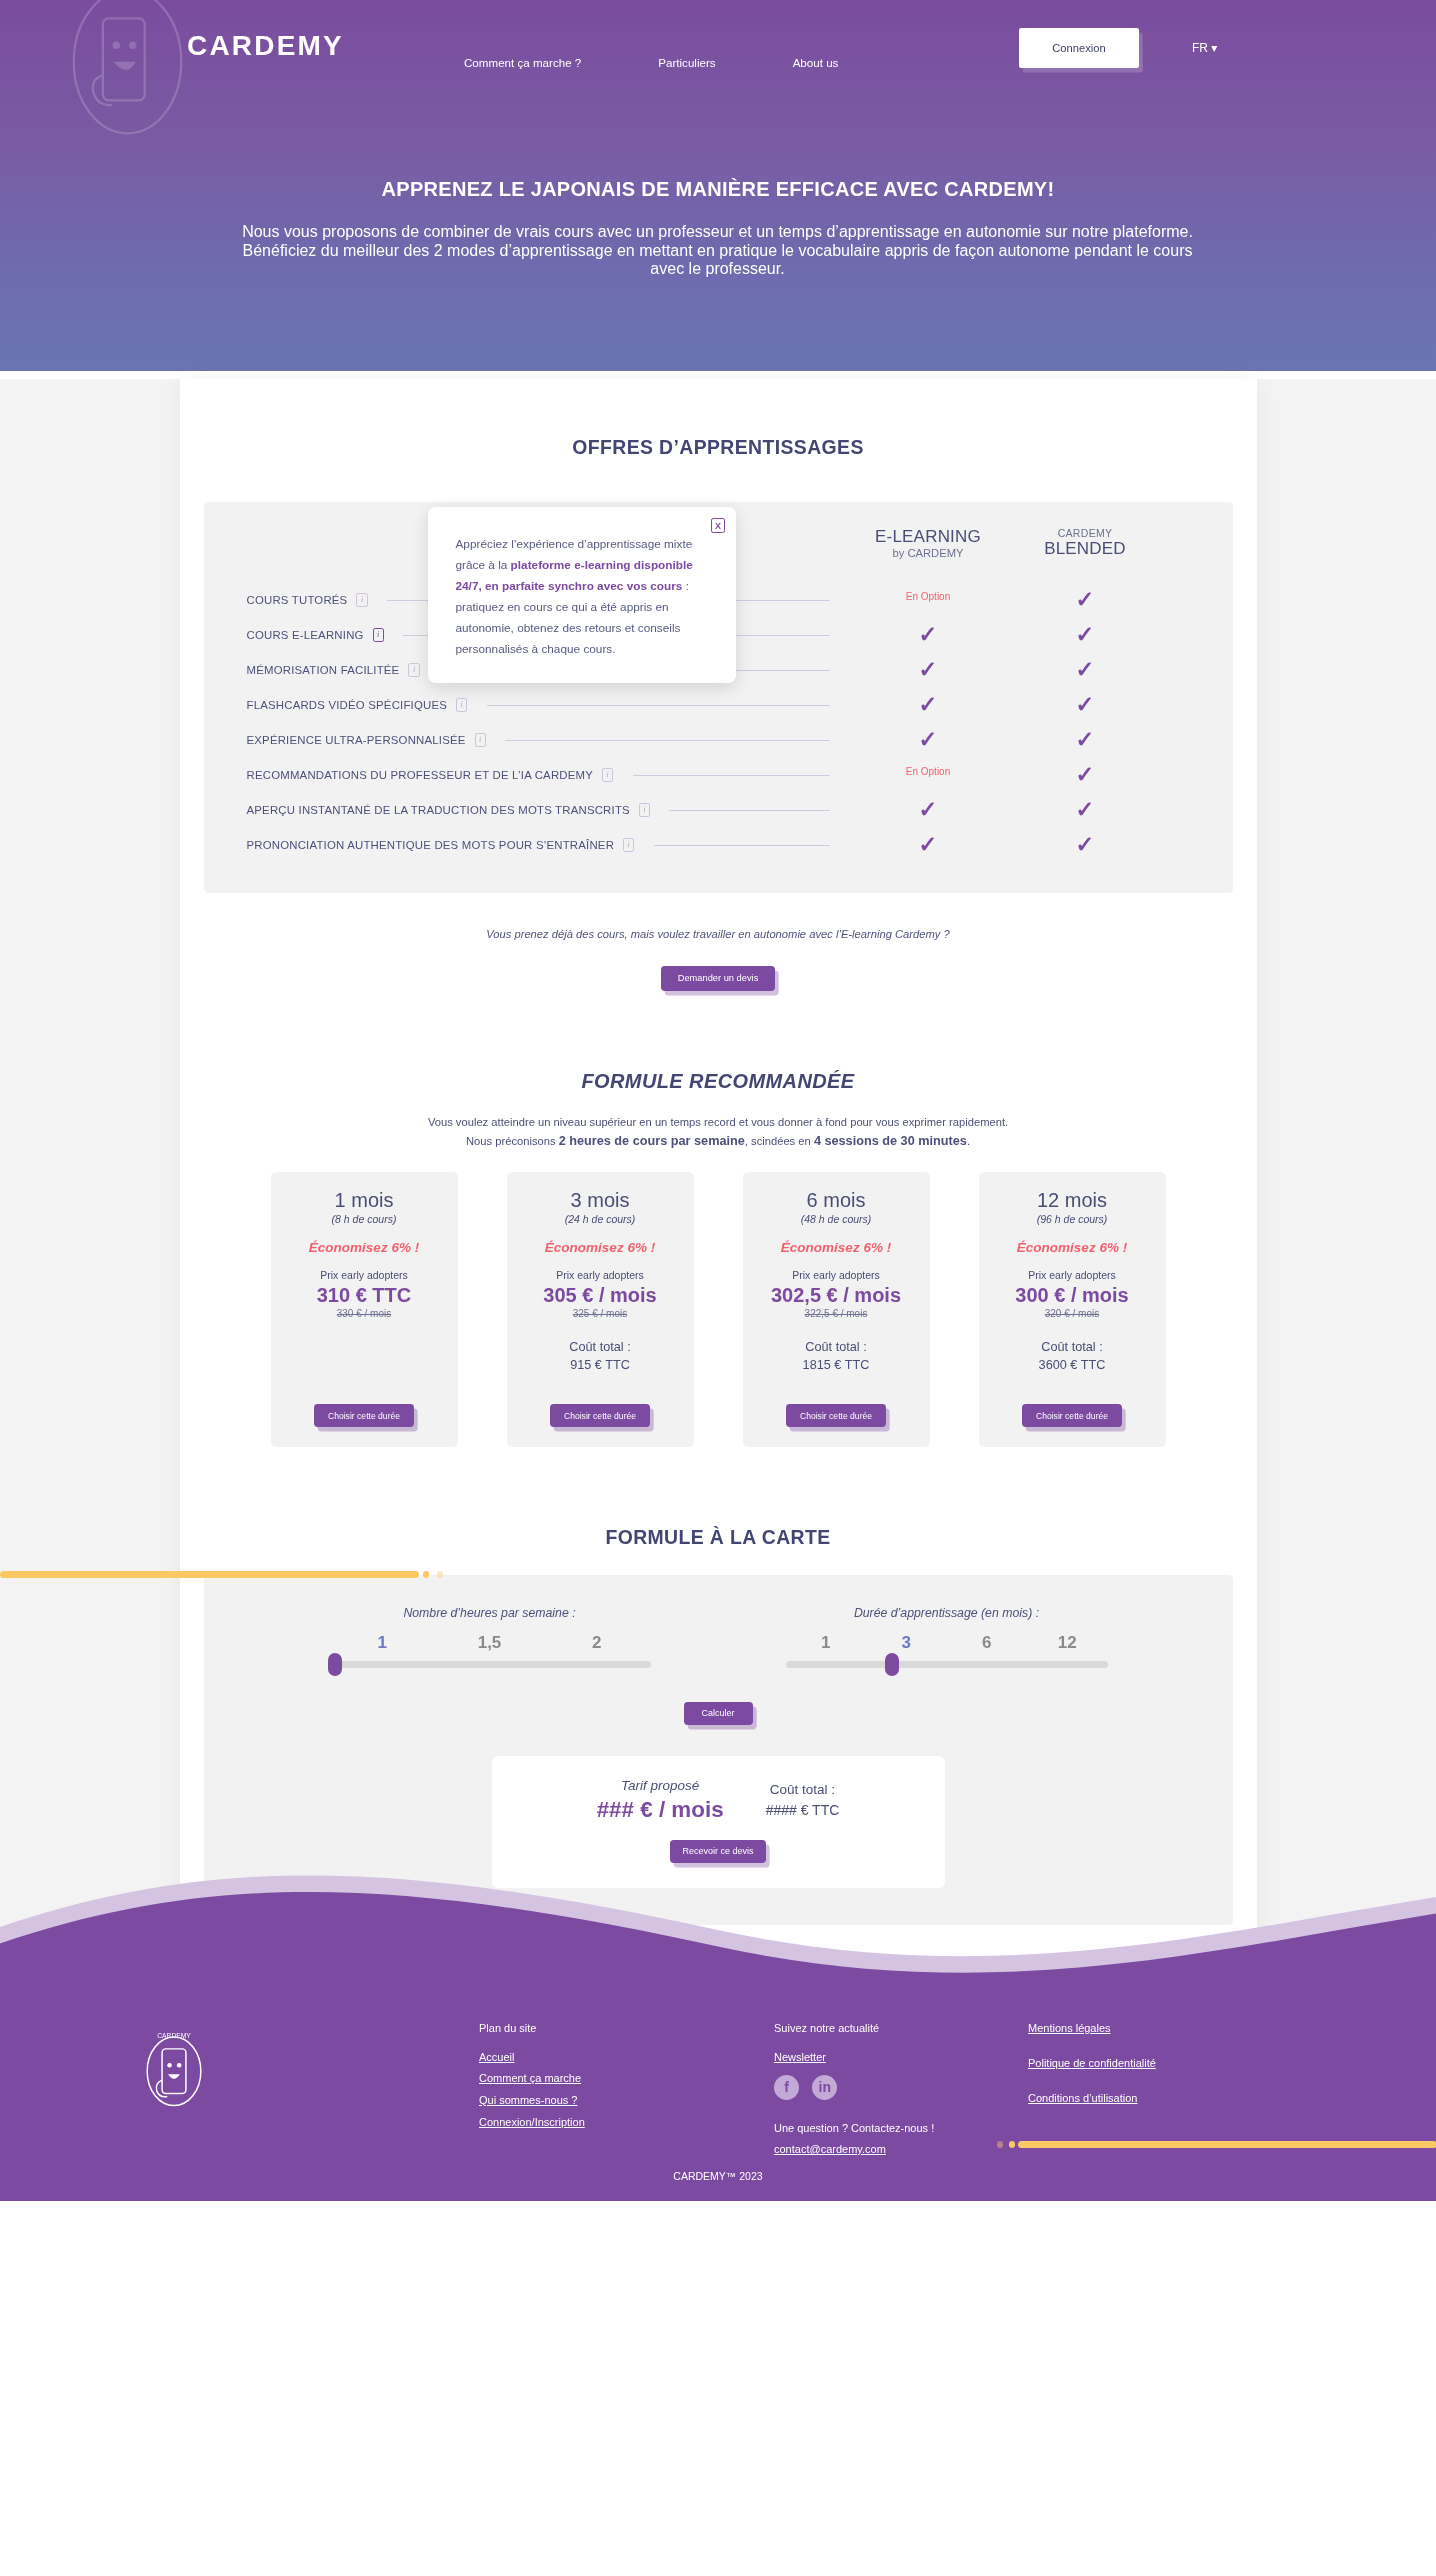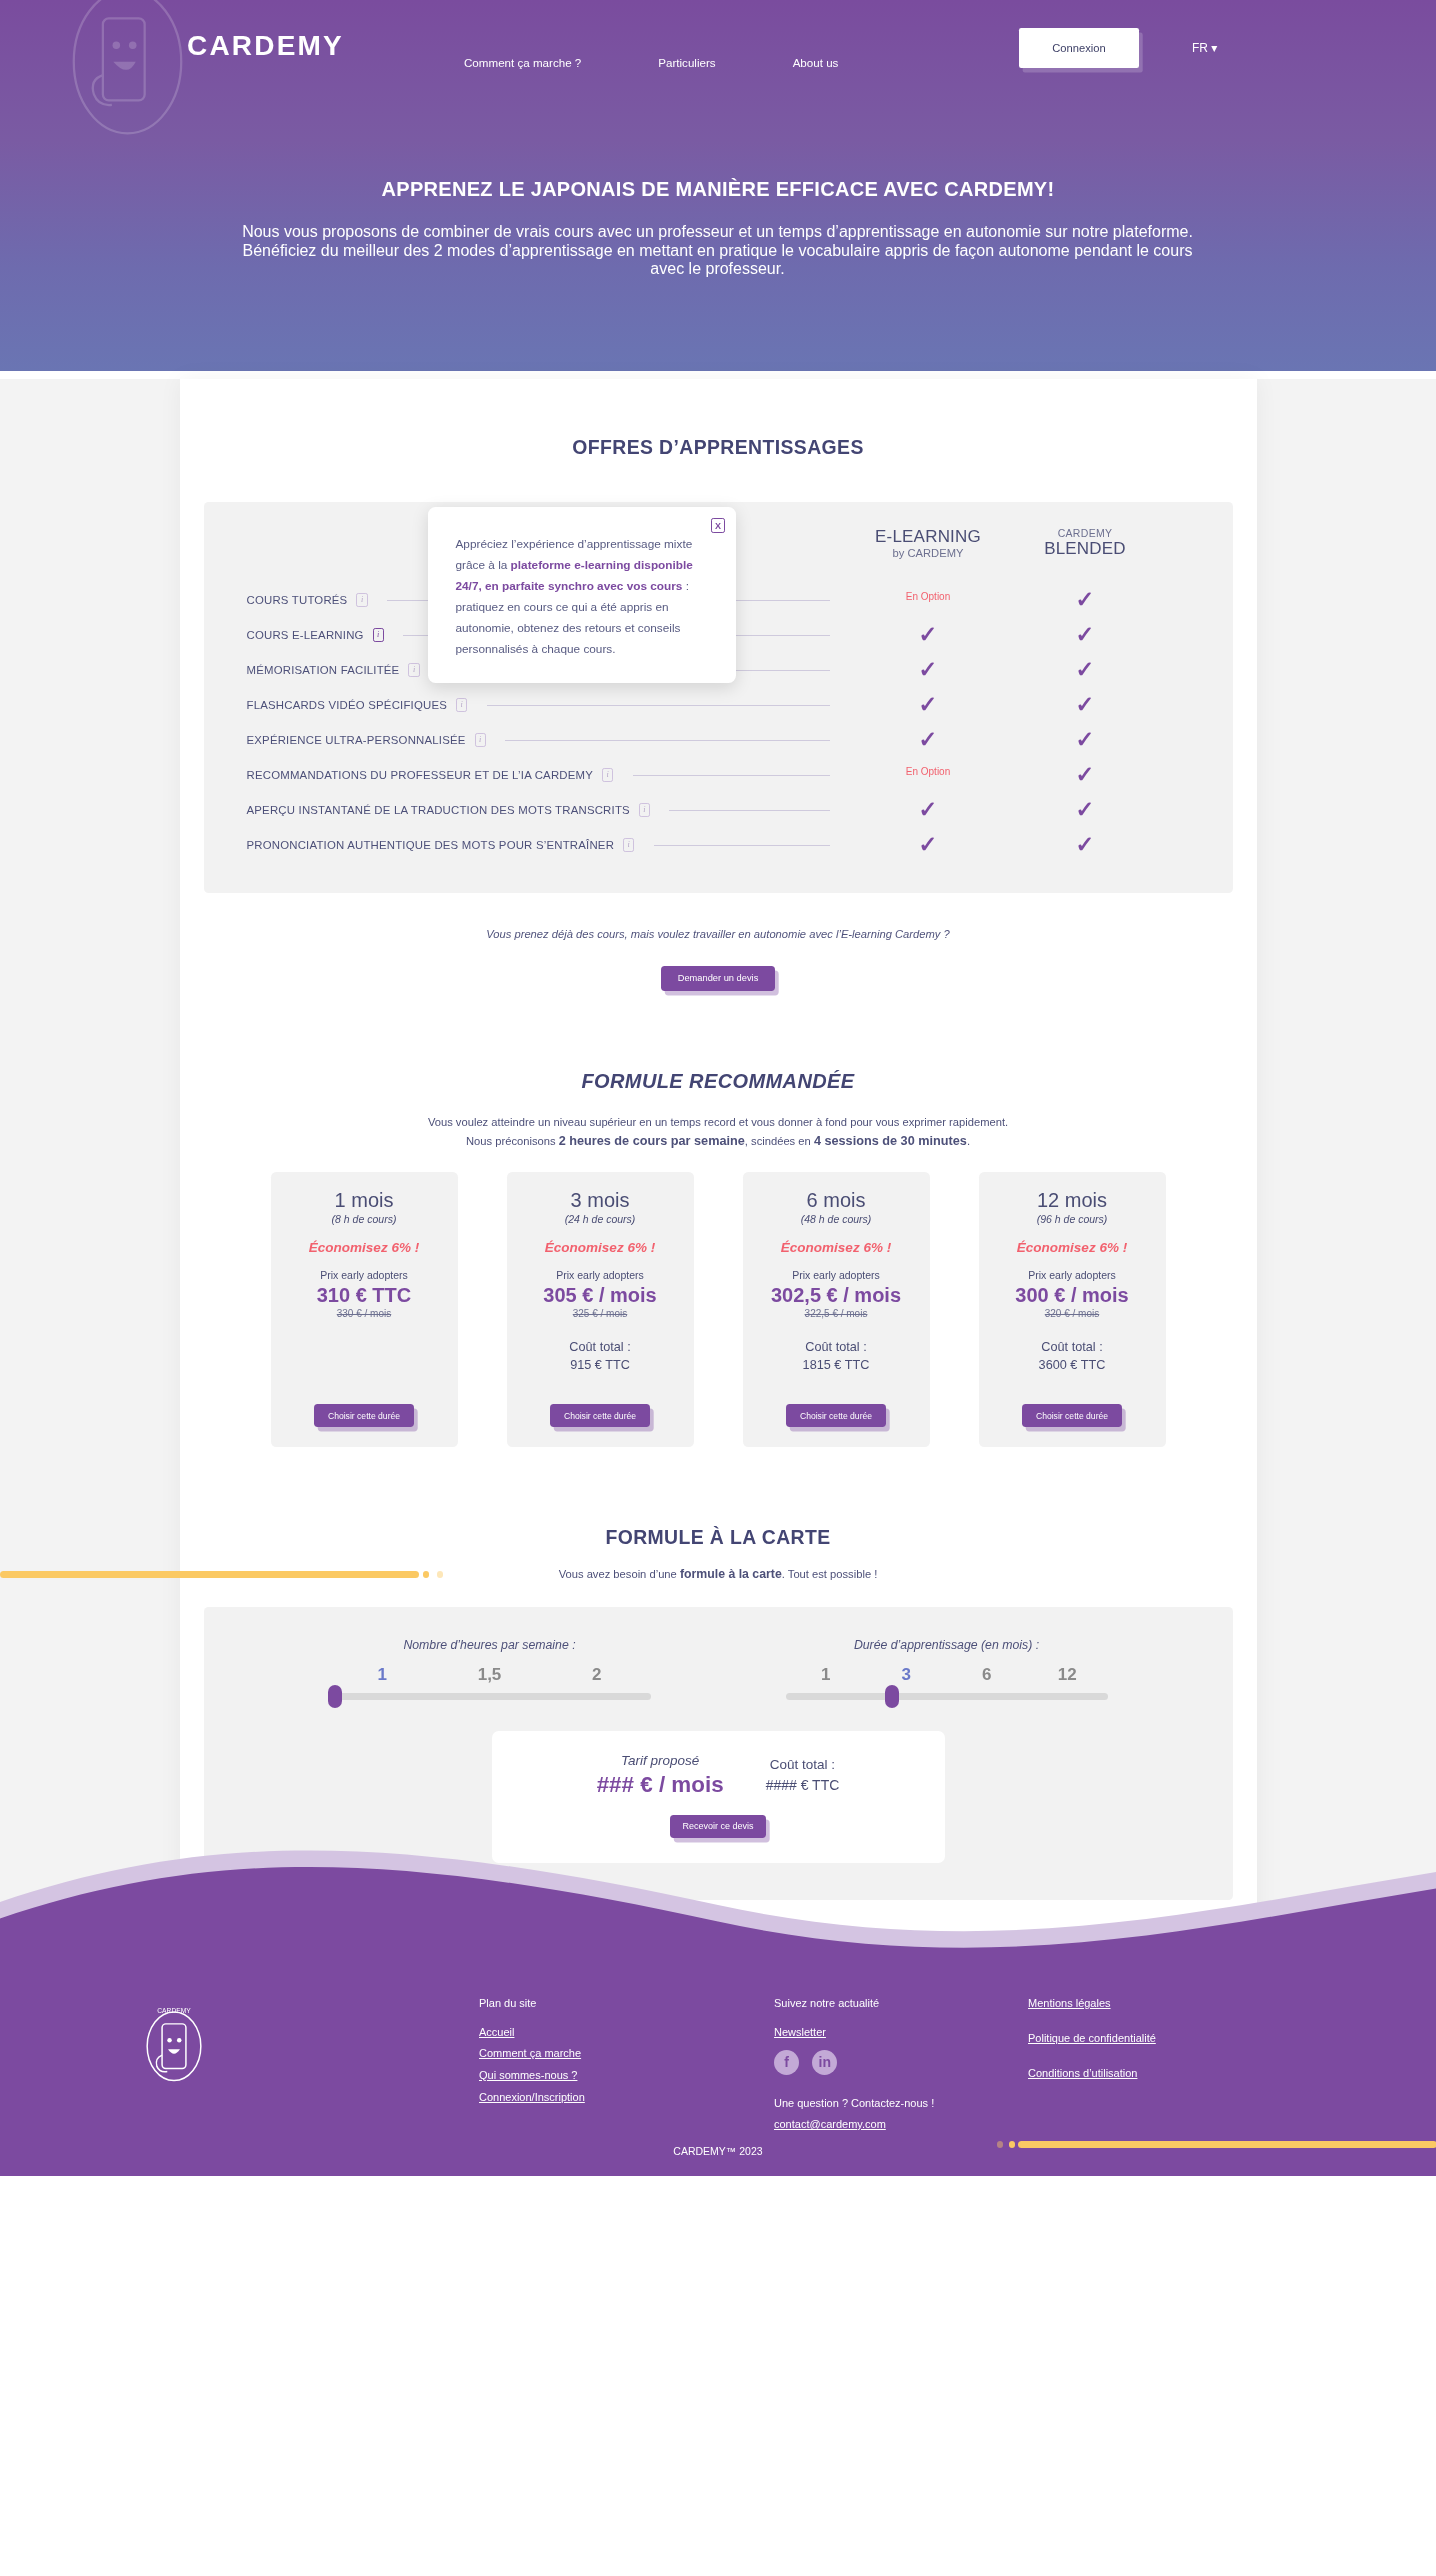--- a/index.html
+++ b/index.html
@@ -485,23 +485,20 @@
             <div class="old">320 € / mois</div>
             <div class="tot"><span>Coût total :</span><br><span>3600 € TTC</span></div>
             <div class="spacer"></div>
             <button class="btn-purple btn-card">Choisir cette durée</button>
           </div>
         </div>
   </section>
 
   <section class="carte">
     <h2 class="section-title">FORMULE À LA CARTE</h2>
-    <div class="carte-p">
-      <span>Vous avez besoin d’une </span><b>formule à la carte</b><span>. Tout est possible !</span>
-    </div>
 
     <div class="carte-box">
       <div class="sliders">
 
         <div class="slider-group">
           <div class="slider-label">Nombre d’heures par semaine :</div>
           <div class="ticks" id="hours-ticks">
                 <span class="tick sel">1</span>
                 <span class="tick">1,5</span>
                 <span class="tick">2</span>
@@ -518,20 +515,23 @@
                 <span class="tick sel">3</span>
                 <span class="tick">6</span>
                 <span class="tick">12</span>
               </div>
           <div class="track">
             <div class="thumb" id="months-thumb" style="left: 33%;"></div>
           </div>
         </div>
       </div>
 
+      <div class="calc-wrap">
+        <button class="btn-purple btn-calc">Calculer</button>
+      </div>
 
       <div class="result">
         <div class="result-row">
           <div class="res-left">
             <div class="lbl">Tarif proposé</div>
             <div class="val">### € / mois</div>
           </div>
           <div class="res-right">
             <div class="lbl">Coût total :</div>
             <div class="val">#### € TTC</div>

